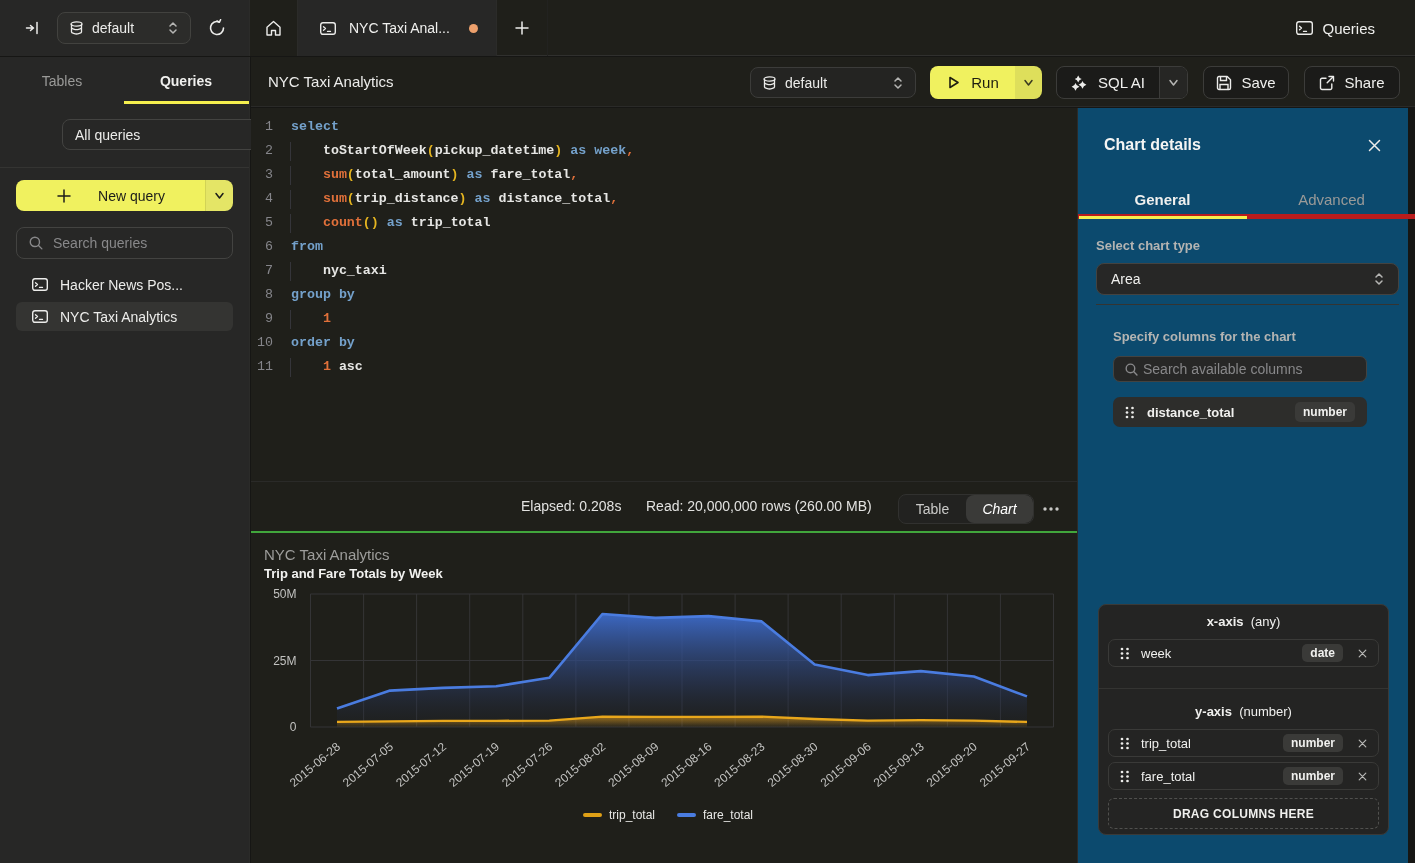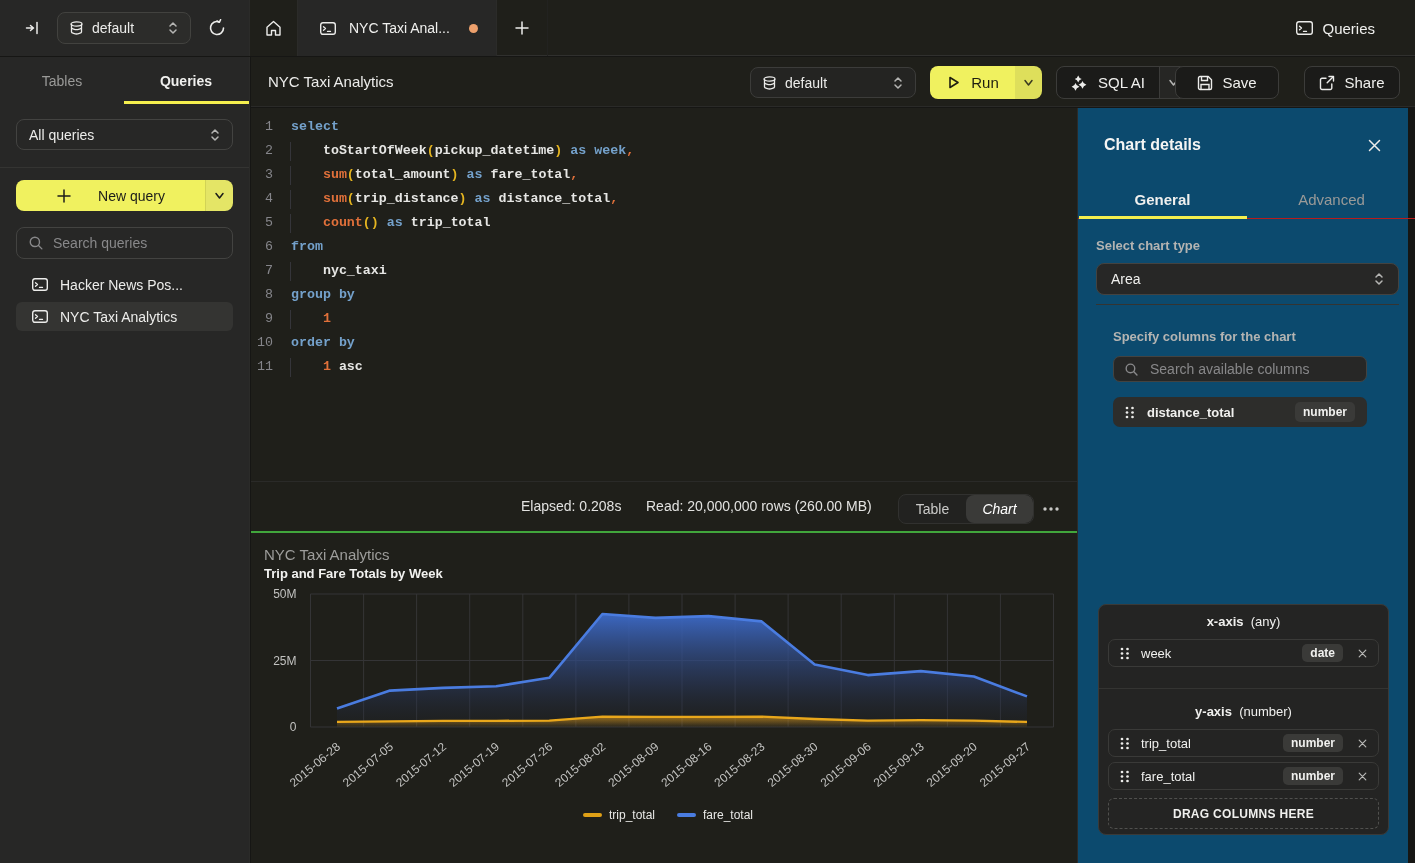--- a/index.html
+++ b/index.html
@@ -61,29 +61,29 @@
 
 #chartarea { position:absolute; left:251px; top:533px; width:826px; height:330px; background:#1f1f1a; }
 #ch-t1 { position:absolute; left:13px; top:13px; font-size:15px; color:#9d9d9b; }
 #ch-t2 { position:absolute; left:13px; top:33px; font-size:13px; font-weight:700; color:#f2f2f0; }
 .leg { position:absolute; top:275px; display:flex; align-items:center; gap:7px; font-size:12px; color:#e8e8e6; }
 .leg .sw { width:19px; height:3.5px; border-radius:2px; }
 
 #panel { position:absolute; left:1077px; top:108px; width:331px; height:755px; background:#0c4a6e; border-left:1px solid #2b2b29; }
 #pn-title { position:absolute; left:26px; top:28px; font-size:16px; font-weight:700; color:#f5f5f3; }
 #pn-x { position:absolute; left:290px; top:31px; }
-#pn-tabs { position:absolute; left:0; top:72px; width:338px; height:39px; border-bottom:1px solid #b91c1c; }
+#pn-tabs { position:absolute; left:0; top:72px; width:338px; height:39px; border-bottom:5px solid #b91c1c; }
 #pn-tabs .t { position:absolute; top:0; height:39px; width:169px; display:flex; align-items:center; justify-content:center; font-size:15px; }
 #pn-underline { position:absolute; left:1px; top:36px; width:168px; height:3px; background:#f5ef4e; }
 #pn-ctlabel { position:absolute; left:18px; top:130px; font-size:13px; font-weight:700; color:#b4b4b2; }
 #pn-area { position:absolute; left:18px; top:155px; width:303px; height:32px; padding:0 14px; background:#272726; border-color:#434341 !important; }
 #pn-area .lbl { flex:1; font-size:14px; color:#f0f0ee; }
 #pn-div { position:absolute; left:18px; top:196px; width:303px; height:1px; background:#343432; }
 #pn-speclabel { position:absolute; left:35px; top:221px; font-size:13px; font-weight:700; color:#b4b4b2; }
-#pn-colsearch { position:absolute; left:35px; top:248px; width:254px; height:26px; border:1px solid #434341; border-radius:7px; background:#272726; display:flex; align-items:center; gap:12px; padding:0 11px; color:#88888a; font-size:14px; }
+#pn-colsearch { position:absolute; left:35px; top:248px; width:254px; height:26px; border:1px solid #434341; border-radius:7px; background:#272726; display:flex; align-items:center; gap:5px; padding:0 11px; color:#88888a; font-size:14px; }
 #pn-distrow { position:absolute; left:35px; top:289px; width:254px; height:30px; border-radius:7px; background:#2d2d2b; display:flex; align-items:center; padding:0 12px; gap:12px; }
 #pn-distrow .nm { flex:1; font-size:13px; font-weight:700; color:#f0f0ee; }
 .tag { background:#3a3a38; border-radius:5px; padding:3px 8px; font-size:12px; font-weight:700; color:#f0f0ee; }
 #axisbox { position:absolute; left:20px; top:496px; width:291px; height:231px; border:1px solid #3a3a38; border-radius:8px; background:#242423; }
 .axhead { position:absolute; width:100%; text-align:center; font-size:13px; color:#f0f0ee; }
 .axrow { position:absolute; left:9px; width:271px; height:28px; border:1px solid #3a3a38; border-radius:7px; background:#242423; display:flex; align-items:center; padding:0 11px; gap:11px; }
 .axrow .nm { flex:1; font-size:13px; color:#f0f0ee; }
 .axrow .tag { padding:2px 8px; }
 #axdiv { position:absolute; left:0; top:83px; width:100%; height:1px; background:#343432; }
 #dragbox { position:absolute; left:9px; top:193px; width:271px; height:31px; border:1px dashed #50504e; border-radius:6px; display:flex; align-items:center; justify-content:center; font-size:12px; font-weight:700; color:#f0f0ee; letter-spacing:.3px; }
@@ -147,21 +147,21 @@
         </svg>
         <span>Queries</span>
       </div>
 </div>
 <div id="sidebar">
  <div id="side-tabs">
    <div class="t" style="left:0;color:#9a9a98;">Tables</div>
    <div class="t" style="left:124px;color:#f0f0ee;font-weight:700;">Queries</div>
    <div id="tab-underline"></div>
  </div>
- <div id="allq" class="selbox" style="border-color:#3a3a38;">
+ <div id="allq" class="selbox" style="border-color:#3a3a38;margin-left:46px;">
         <span class="lbl">All queries</span>
         <svg width="10" height="14" viewBox="0 0 10 14" fill="none" style="">
           <path d="M2 5 L5 2 L8 5" stroke="#b5b5b3" stroke-width="1.5" stroke-linecap="round" stroke-linejoin="round"></path>
           <path d="M2 9 L5 12 L8 9" stroke="#b5b5b3" stroke-width="1.5" stroke-linecap="round" stroke-linejoin="round"></path>
         </svg>
       </div>
  <div id="side-div"></div>
  <div id="newq">
         <div class="main">
           <svg width="16" height="16" viewBox="0 0 16 16" fill="none" style="">
@@ -232,21 +232,21 @@
             <path d="M7.2 1.5 Q7.970000000000001 4.23 10.7 5 Q7.970000000000001 5.77 7.2 8.5 Q6.43 5.77 3.7 5 Q6.43 4.23 7.2 1.5 Z M4.5 8.9 Q5.358 11.942 8.4 12.8 Q5.358 13.658000000000001 4.5 16.7 Q3.642 13.658000000000001 0.6000000000000001 12.8 Q3.642 11.942 4.5 8.9 Z M11.5 6.9 Q12.358 9.942 15.4 10.8 Q12.358 11.658000000000001 11.5 14.700000000000001 Q10.642 11.658000000000001 7.6 10.8 Q10.642 9.942 11.5 6.9 Z" fill="#ececea"></path>
           </svg>
           <span>SQL AI</span>
         </div>
         <div class="dd">
           <svg width="11" height="8" viewBox="0 0 11 8" fill="none" style="">
             <path d="M2 1.5 L5.5 6.0 L9 1.5" stroke="#b5b5b3" stroke-width="1.5" stroke-linecap="round" stroke-linejoin="round"></path>
           </svg>
         </div>
       </div>
- <div class="toolbtn" style="left:924px;width:104px;border-radius:8px;">
+ <div class="toolbtn" style="left:952px;width:86px;border-radius:8px;">
         <svg width="16" height="16" viewBox="0 0 16 16" fill="none" style="">
           <path d="M1.5 3 A1.5 1.5 0 0 1 3 1.5 H11.2 L14.5 4.8 V13 A1.5 1.5 0 0 1 13 14.5 H3 A1.5 1.5 0 0 1 1.5 13 Z" stroke="#ececea" stroke-width="1.4" stroke-linejoin="round"></path>
           <path d="M4.5 1.8 V5.5 H10.5 V1.8" stroke="#ececea" stroke-width="1.4"></path>
           <path d="M4 14 V9.5 H12 V14" stroke="#ececea" stroke-width="1.4"></path>
         </svg>
         <span>Save</span>
       </div>
  <div class="toolbtn" style="left:1053px;width:96px;">
         <svg width="16" height="16" viewBox="0 0 16 16" fill="none" style="">
           <path d="M12.8 9 V13 A1.5 1.5 0 0 1 11.3 14.5 H3 A1.5 1.5 0 0 1 1.5 13 V4.7 A1.5 1.5 0 0 1 3 3.2 H7" stroke="#ececea" stroke-width="1.4" stroke-linecap="round"></path>

